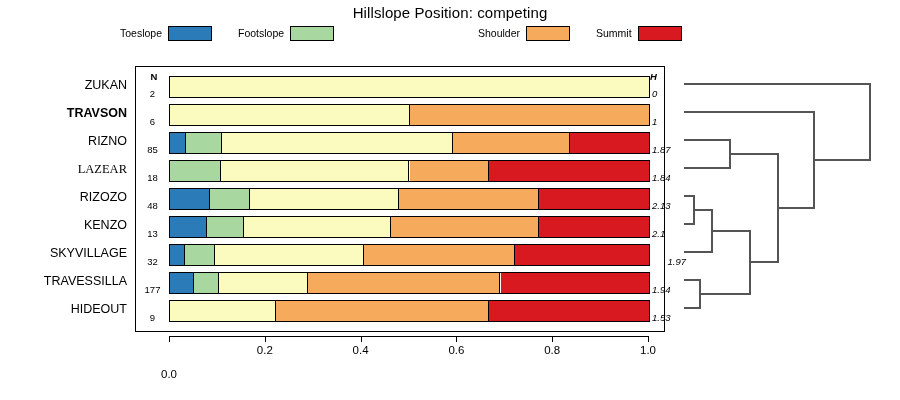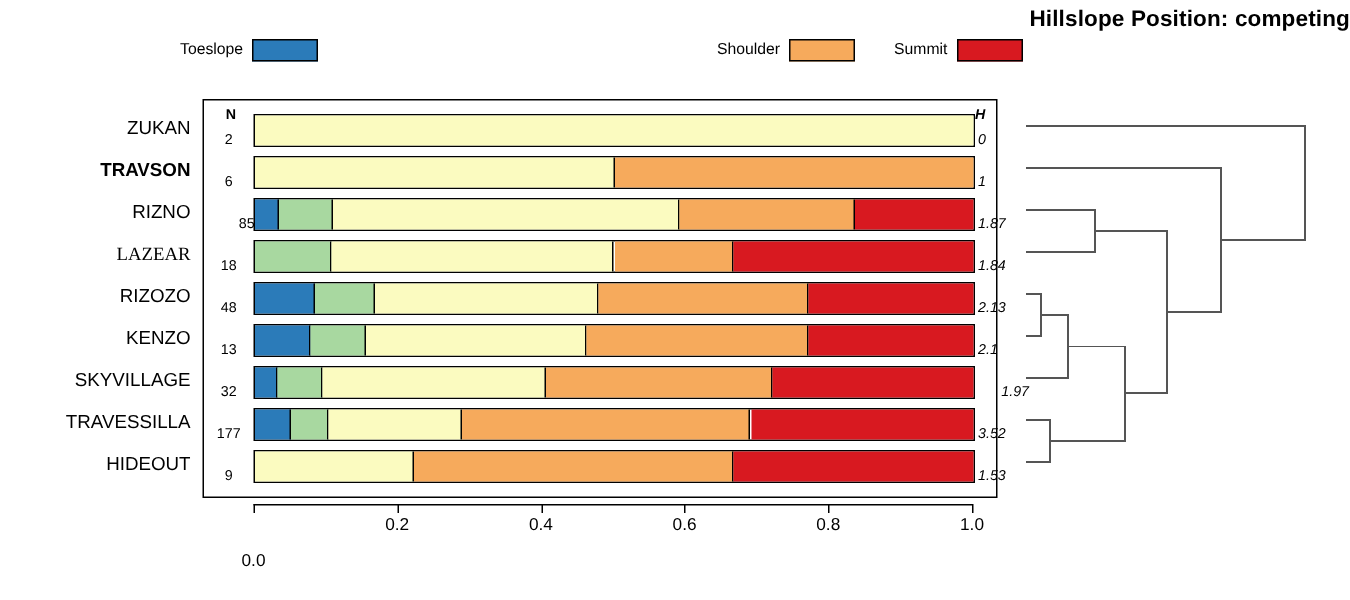--- a/index.html
+++ b/index.html
@@ -22,23 +22,23 @@
     width: 900px;
     height: 400px;
   }
 
   
   #chart-title {
     position: absolute;
     left: 0;
     top: 4px;
     width: 900px;
-    text-align: right;
+    text-align: center;
     font-size: 15px;
-    font-weight: bold;
+    font-weight: normal;
     letter-spacing: 0.1px;
   }
 
   
   #legend {
     position: absolute;
     left: 110px;
     top: 23px;
     width: 600px;
     height: 20px;
@@ -192,20 +192,24 @@
 <body>
 
 <div id="canvas">
 
   <div id="chart-title">Hillslope Position: competing</div>
 
   <div id="legend">
       <div class="legend-entry" style="left: 10px;">
         <span class="legend-label">Toeslope</span>
         <span class="legend-swatch" style="background: rgb(43, 123, 185);"></span>
+      </div>
+      <div class="legend-entry" style="left: 128px;">
+        <span class="legend-label">Footslope</span>
+        <span class="legend-swatch" style="background: rgb(168, 216, 160);"></span>
       </div>
       <div class="legend-entry" style="left: 486px;">
         <span class="legend-label">Summit</span>
         <span class="legend-swatch" style="background: rgb(216, 25, 32);"></span>
       </div>
       <div class="legend-entry" style="left: 368px;">
         <span class="legend-label">Shoulder</span>
         <span class="legend-swatch" style="background: rgb(246, 170, 92);"></span>
       </div>
     </div>
@@ -278,37 +282,37 @@
       </div>
       <div class="bar-row" style="top: 300px;">
         <div class="bar-seg" style="left: 0px; width: 106.338px; background: rgb(251, 251, 192);"></div>
         <div class="bar-seg" style="left: 106.338px; width: 213.155px; background: rgb(246, 170, 92);"></div>
         <div class="bar-seg last" style="left: 319.493px; width: 159.507px; background: rgb(216, 25, 32);"></div>
       </div>
     </div>
   <div id="n-layer">
       <div class="n-value" style="top: 88px;">2</div>
       <div class="n-value" style="top: 116px;">6</div>
-      <div class="n-value" style="top: 144px; margin-left: 12px;">85</div>
+      <div class="n-value" style="top: 144px;">85</div>
       <div class="n-value" style="top: 172px;">18</div>
       <div class="n-value" style="top: 200px;">48</div>
       <div class="n-value" style="top: 228px;">13</div>
       <div class="n-value" style="top: 256px;">32</div>
       <div class="n-value" style="top: 284px;">177</div>
       <div class="n-value" style="top: 312px;">9</div>
     </div>
   <div id="h-layer">
       <div class="h-value" style="top: 88px;">0</div>
       <div class="h-value" style="top: 116px;">1</div>
       <div class="h-value" style="top: 144px;">1.87</div>
       <div class="h-value" style="top: 172px;">1.84</div>
       <div class="h-value" style="top: 200px;">2.13</div>
       <div class="h-value" style="top: 228px;">2.1</div>
       <div class="h-value" style="top: 256px; text-align: right;">1.97</div>
-      <div class="h-value" style="top: 284px;">3.52</div>
+      <div class="h-value" style="top: 284px;">1.94</div>
       <div class="h-value" style="top: 312px;">1.53</div>
     </div>
 
   <div id="x-axis-line"></div>
   <div id="x-ticks-layer">
       <div class="x-tick" style="left: 169px;"></div>
       <div class="x-tick-label" style="left: 169px; margin-top: 24px;">0.0</div>
       <div class="x-tick" style="left: 264.8px;"></div>
       <div class="x-tick-label" style="left: 264.8px;">0.2</div>
       <div class="x-tick" style="left: 360.6px;"></div>

